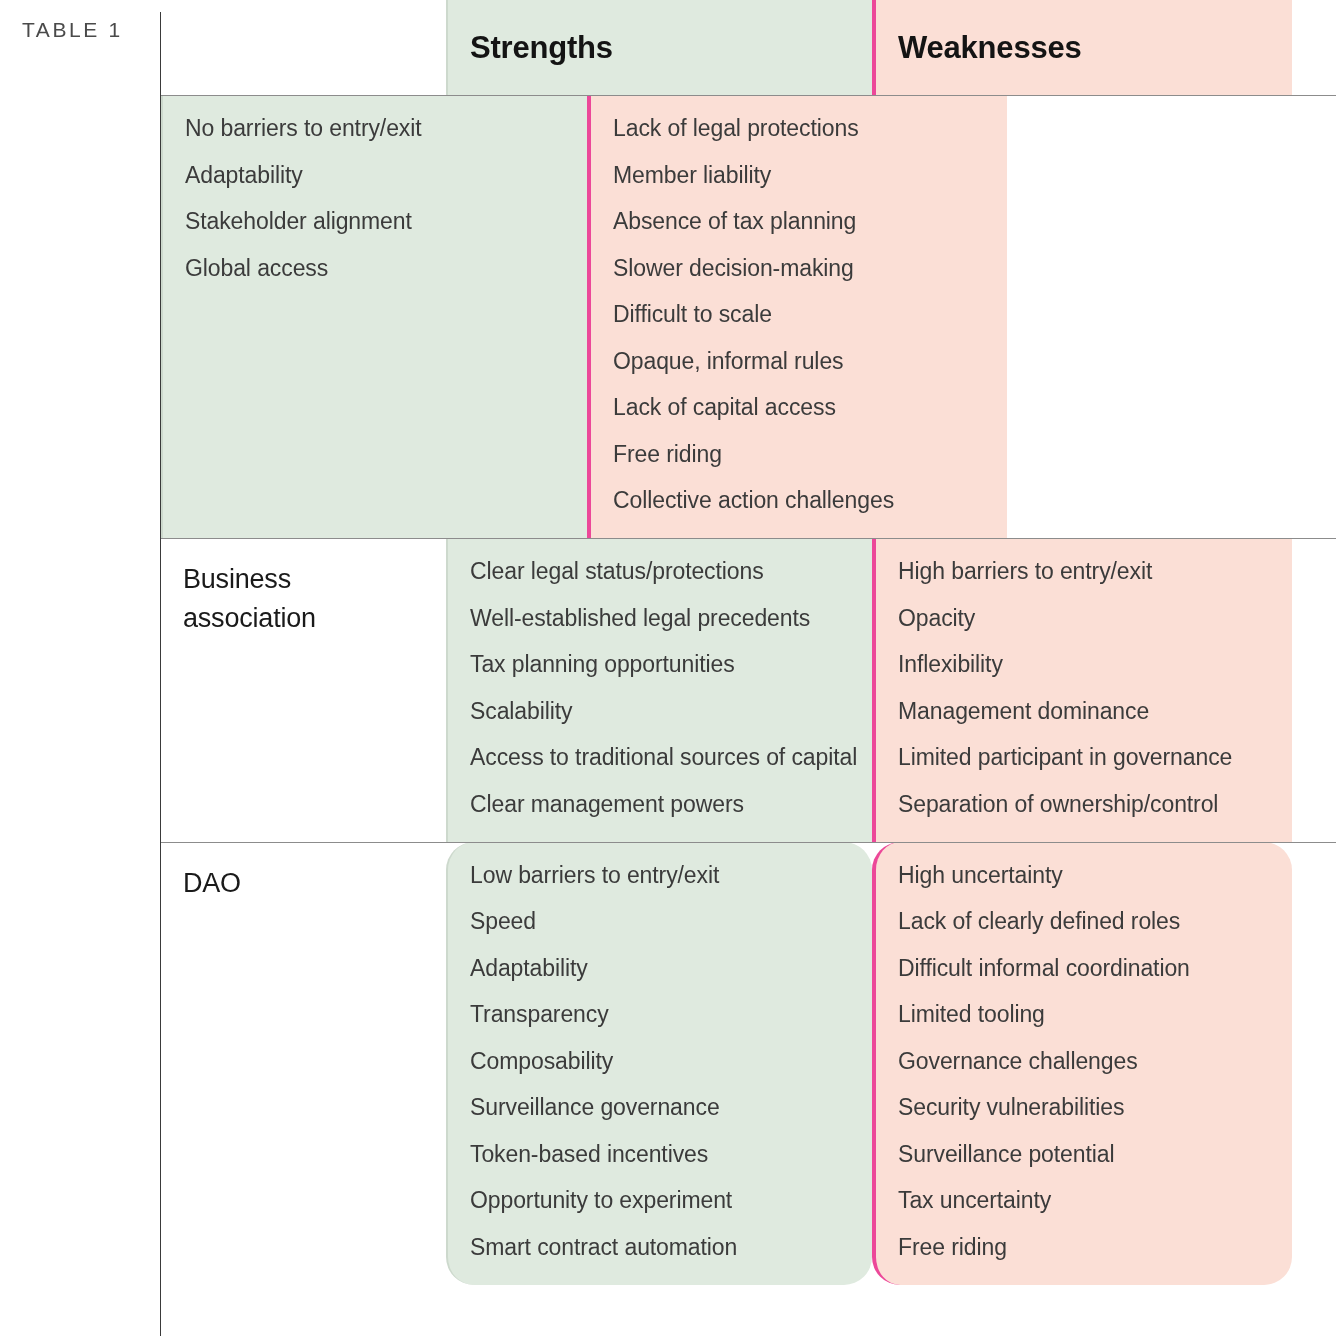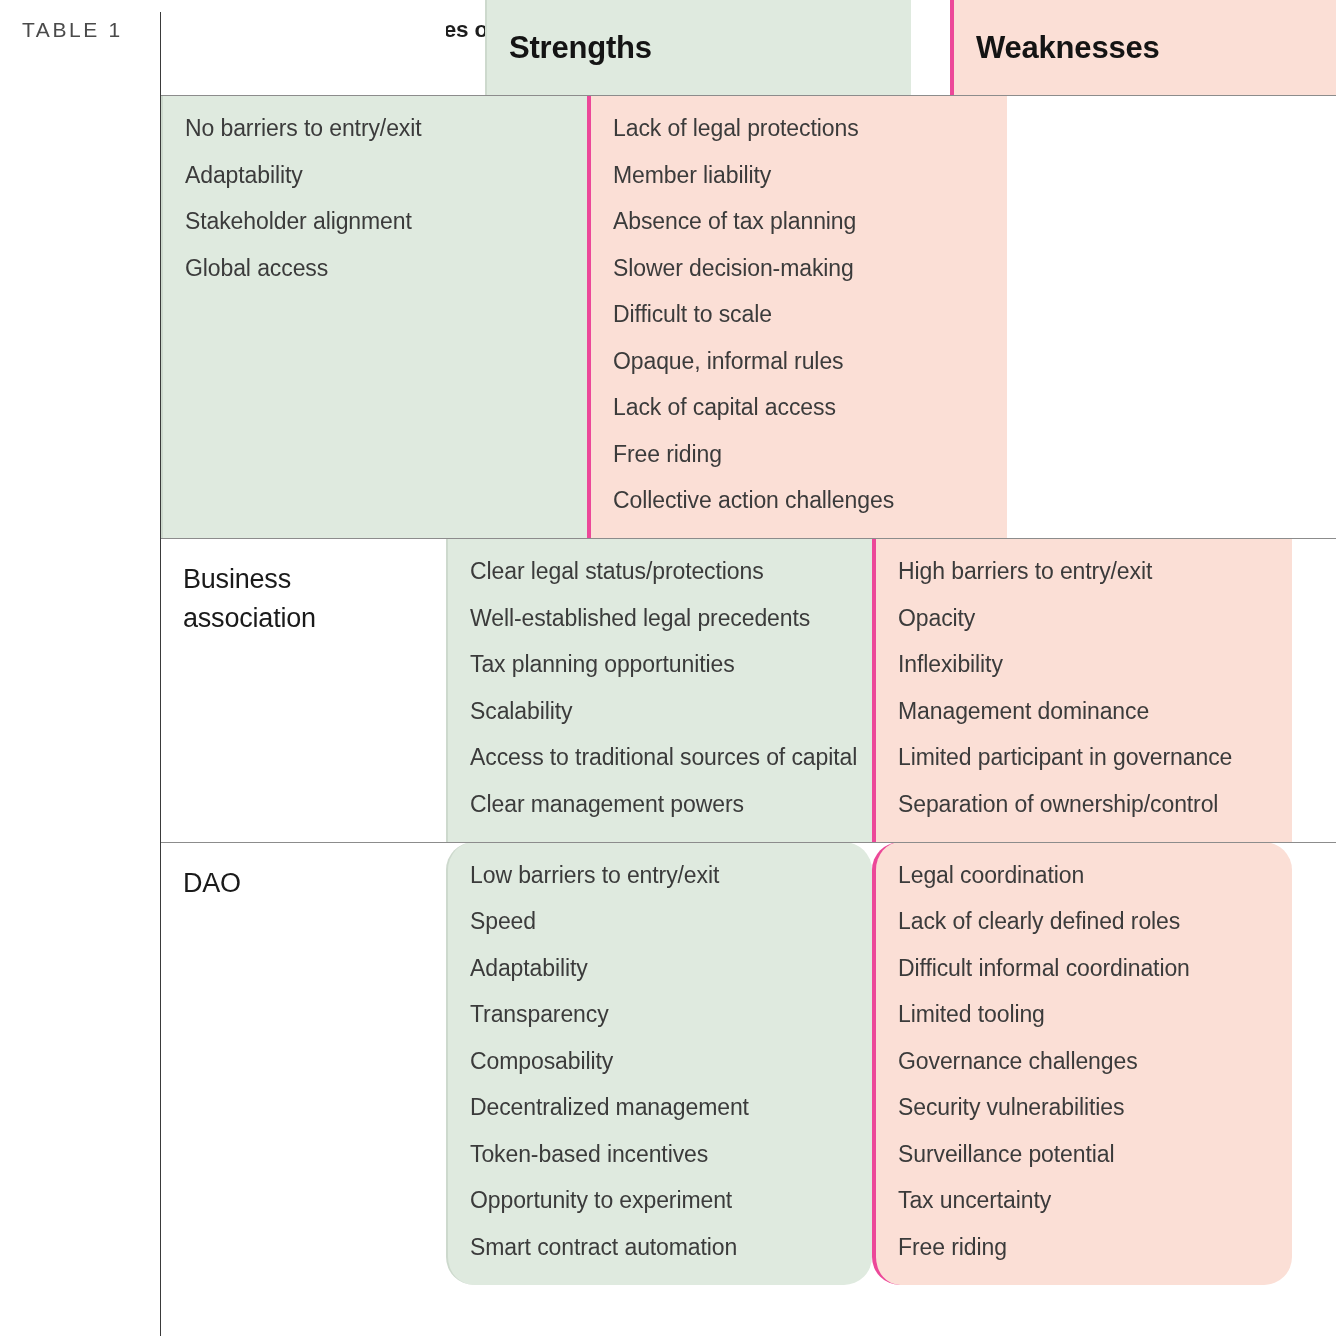--- a/index.html
+++ b/index.html
@@ -69,21 +69,21 @@
     left: 161px;
     top: 0;
     width: 1175px;
   }
 
   .row {
     display: flex;
     align-items: stretch;
     position: relative;
   }
-  .row.header-row { height: 95px; gap: 39px; }
+  .row.header-row { height: 95px; }
 
   .rule {
     position: absolute;
     left: 0;
     width: 1175px;
     height: 1px;
     background: #8c8c8c;
   }
 
   .cell-label {
@@ -239,29 +239,29 @@
       <div class="cell-label">
         <div class="row-label">DAO</div>
       </div>
       <div class="cell-strengths">
         <ul class="item-list">
           <li>Low barriers to entry/exit</li>
           <li>Speed</li>
           <li>Adaptability</li>
           <li>Transparency</li>
           <li>Composability</li>
-          <li>Decentralized management</li>
+          <li>Surveillance governance</li>
           <li>Token-based incentives</li>
           <li>Opportunity to experiment</li>
           <li>Smart contract automation</li>
         </ul>
       </div>
       <div class="cell-weaknesses">
         <ul class="item-list">
-          <li>Legal coordination</li>
+          <li>High uncertainty</li>
           <li>Lack of clearly defined roles</li>
           <li>Difficult informal coordination</li>
           <li>Limited tooling</li>
           <li>Governance challenges</li>
           <li>Security vulnerabilities</li>
           <li>Surveillance potential</li>
           <li>Tax uncertainty</li>
           <li>Free riding</li>
         </ul>
       </div>

